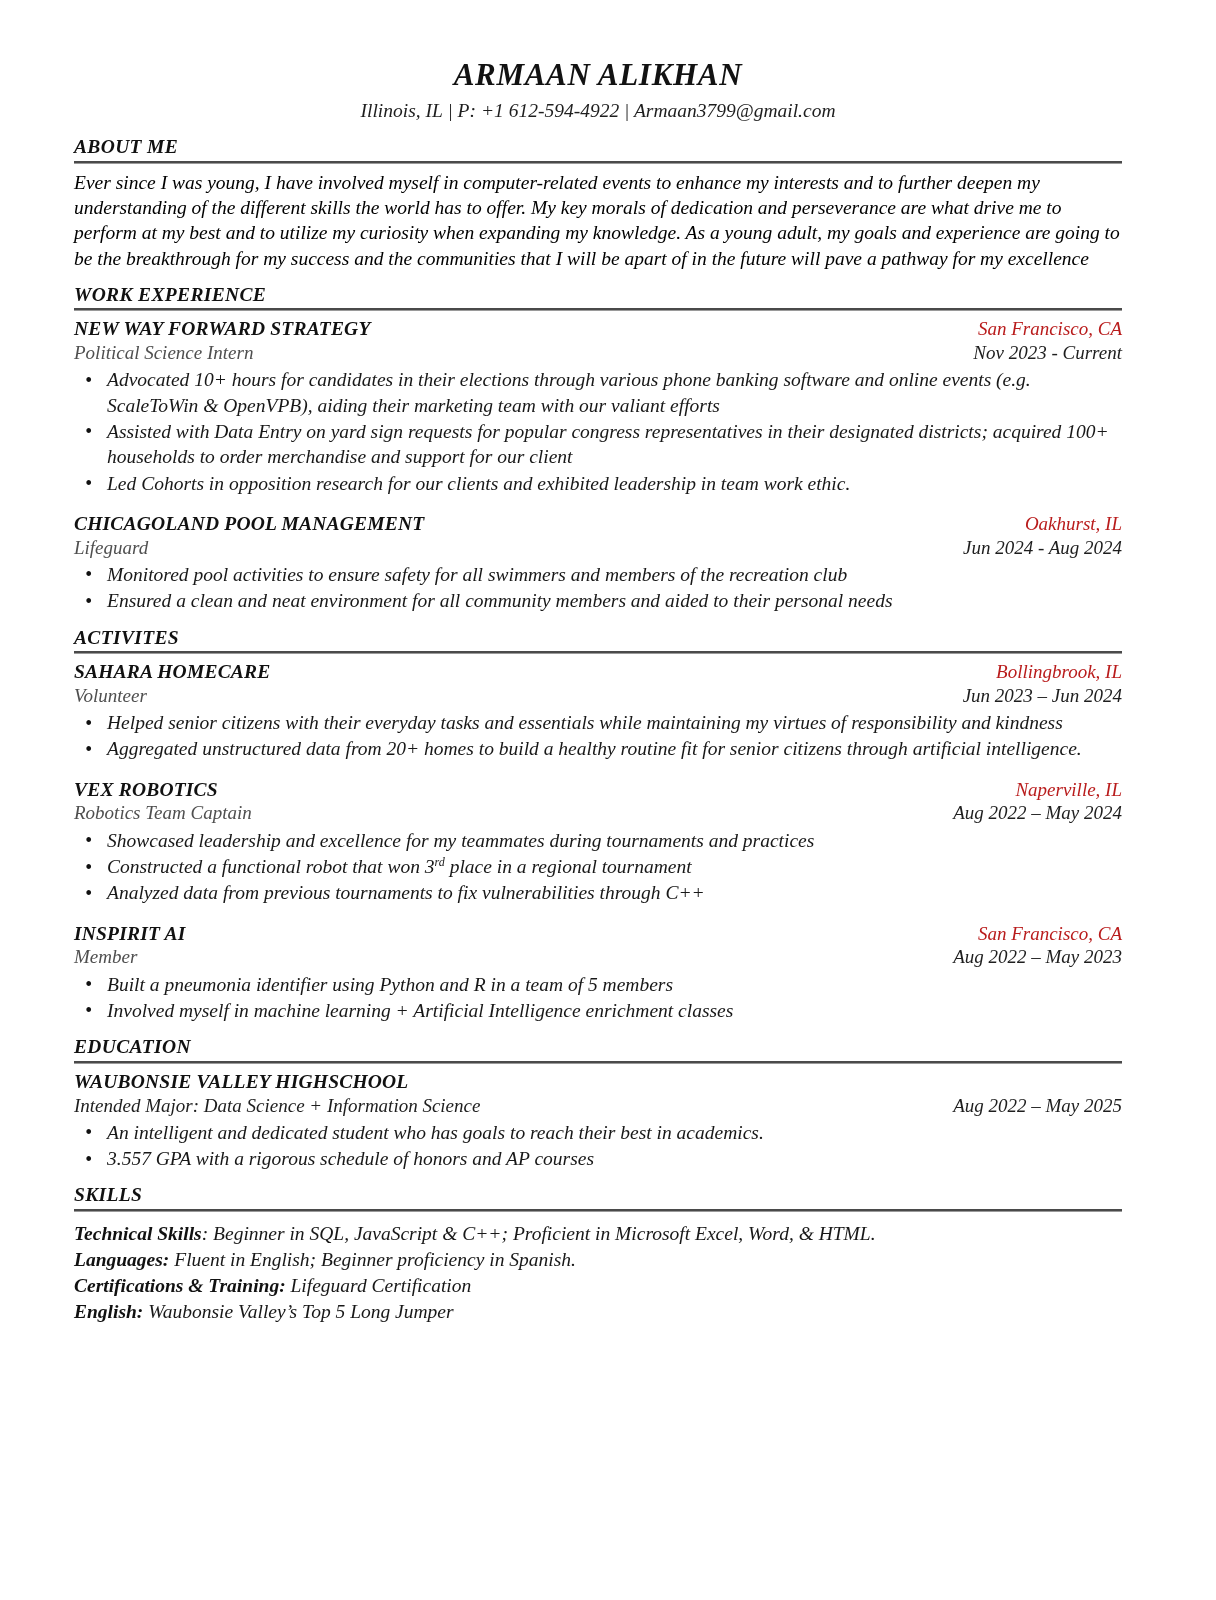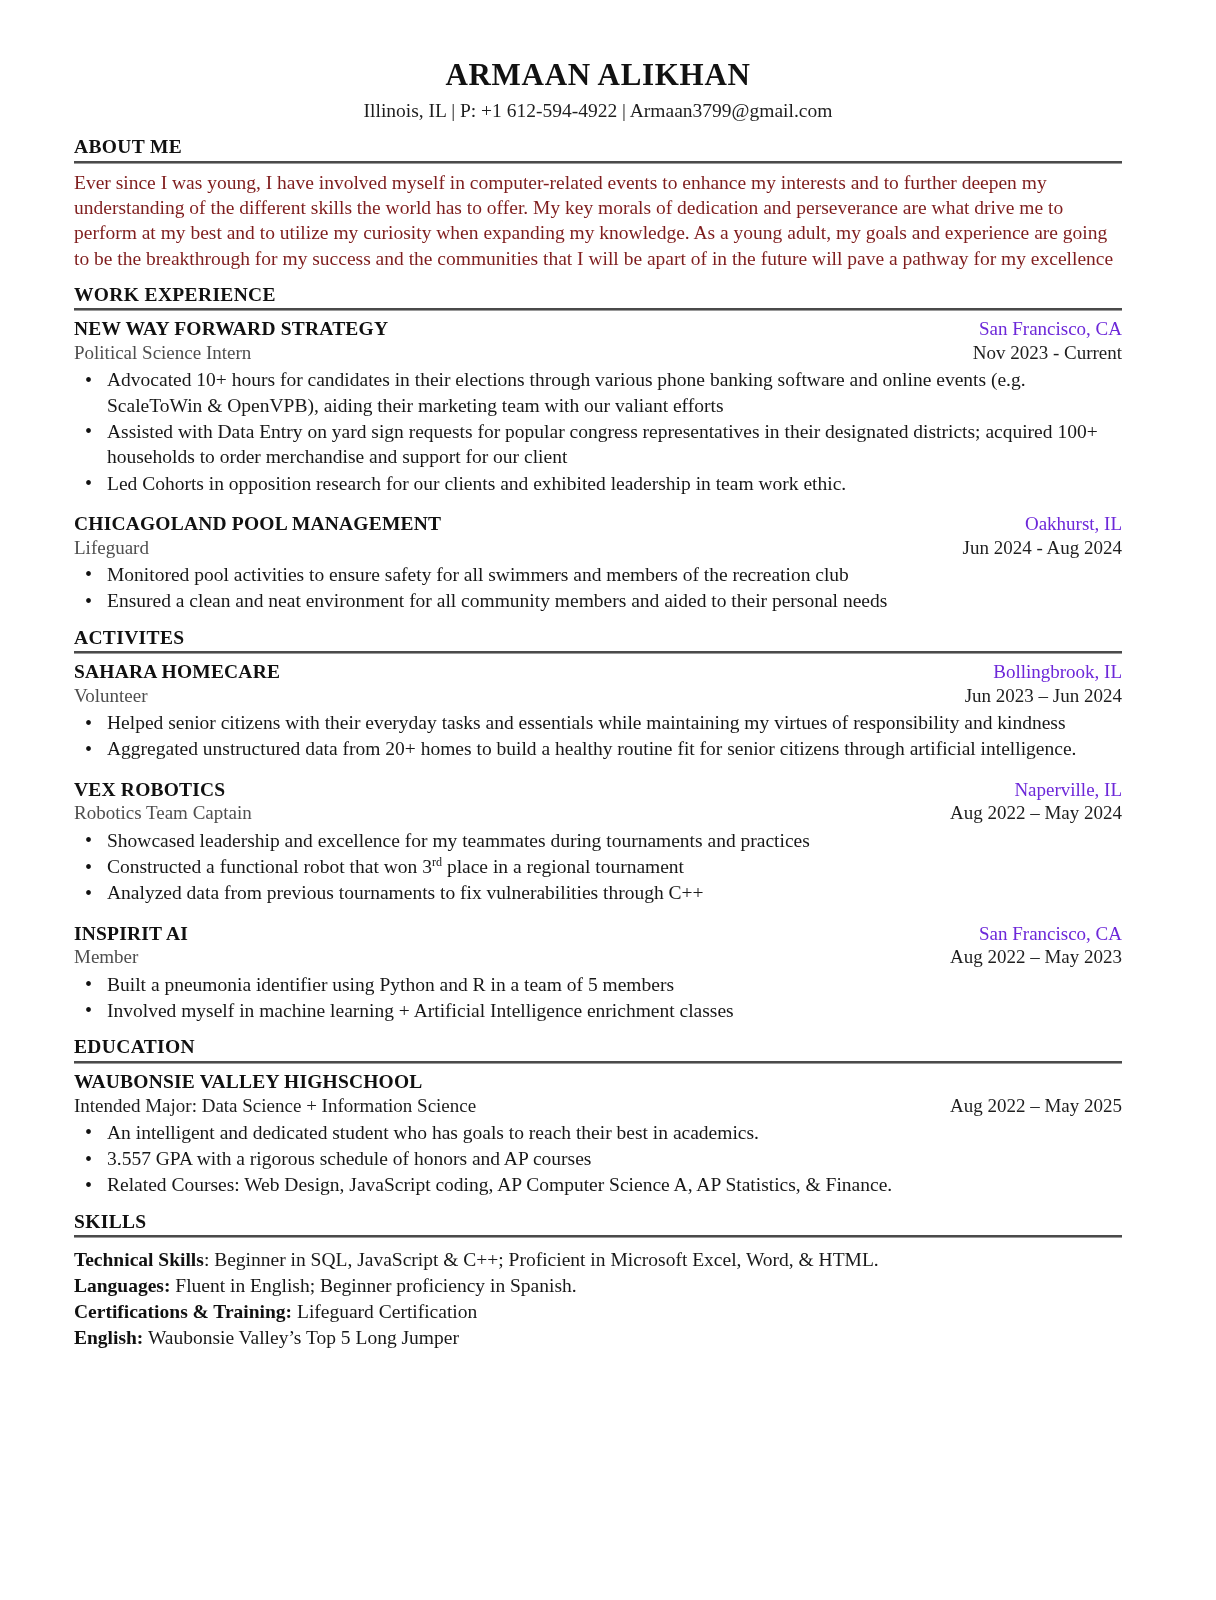--- a/index.html
+++ b/index.html
@@ -14,20 +14,21 @@
     color: #1a1a1a;
     -webkit-font-smoothing: antialiased;
   }
   .page {
     width: 1216px;
     min-height: 1600px;
     box-sizing: border-box;
     padding: 58px 94px 40px 74px;
     background: #ffffff;
     position: relative;
+    font-style: italic;
   }
 
   
   .doc-header {
     text-align: center;
     margin-bottom: 14px;
   }
   .full-name {
     font-size: 31px;
     font-weight: bold;
@@ -79,21 +80,21 @@
     gap: 17px;
   }
   .entry-org {
     font-size: 19.5px;
     font-weight: bold;
     letter-spacing: 0.2px;
     color: #111111;
   }
   .entry-loc {
     font-size: 19px;
-    color: #6d28d9;
+    color: #b91c1c;
     text-align: right;
     white-space: nowrap;
   }
   .entry-role {
     font-size: 19px;
     color: #4f4f4f;
   }
   .entry-dates {
     font-size: 19px;
     color: #1e1e1e;
@@ -143,21 +144,21 @@
     line-height: 1.33;
     color: #181818;
   }
   .skill-label {
     font-weight: bold;
     color: #111111;
   }
   .about-text {
     font-size: 19.5px;
     line-height: 1.30;
-    color: #7f1d1d;
+    color: #000000;
     margin: 0;
     text-align: left;
   }
 </style>
 </head>
 <body>
 
 <div class="page">
 
   <div class="doc-header">
@@ -266,21 +267,20 @@
             <span class="entry-org">WAUBONSIE VALLEY HIGHSCHOOL</span>
             <span class="entry-loc"></span>
           </div>
           <div class="entry-row">
             <span class="entry-subtitle-dark">Intended Major: Data Science + Information Science</span>
             <span class="entry-dates">Aug 2022 – May 2025</span>
           </div>
           <ul class="bullets">
             <li>An intelligent and dedicated student who has goals to reach their best in academics.</li>
             <li>3.557 GPA with a rigorous schedule of honors and AP courses</li>
-            <li>Related Courses: Web Design, JavaScript coding, AP Computer Science A, AP Statistics, &amp; Finance.</li>
           </ul>
         </div>
       </div>
   </div>
 
   <div class="section">
     <div class="section-title">SKILLS</div>
     <div class="section-rule"></div>
     <div class="skills-block" id="skill-lines">
         <div class="skill-line"><span class="skill-label">Technical Skills</span><span>:</span><span> Beginner in SQL, JavaScript &amp; C++; Proficient in Microsoft Excel, Word, &amp; HTML.</span></div>

